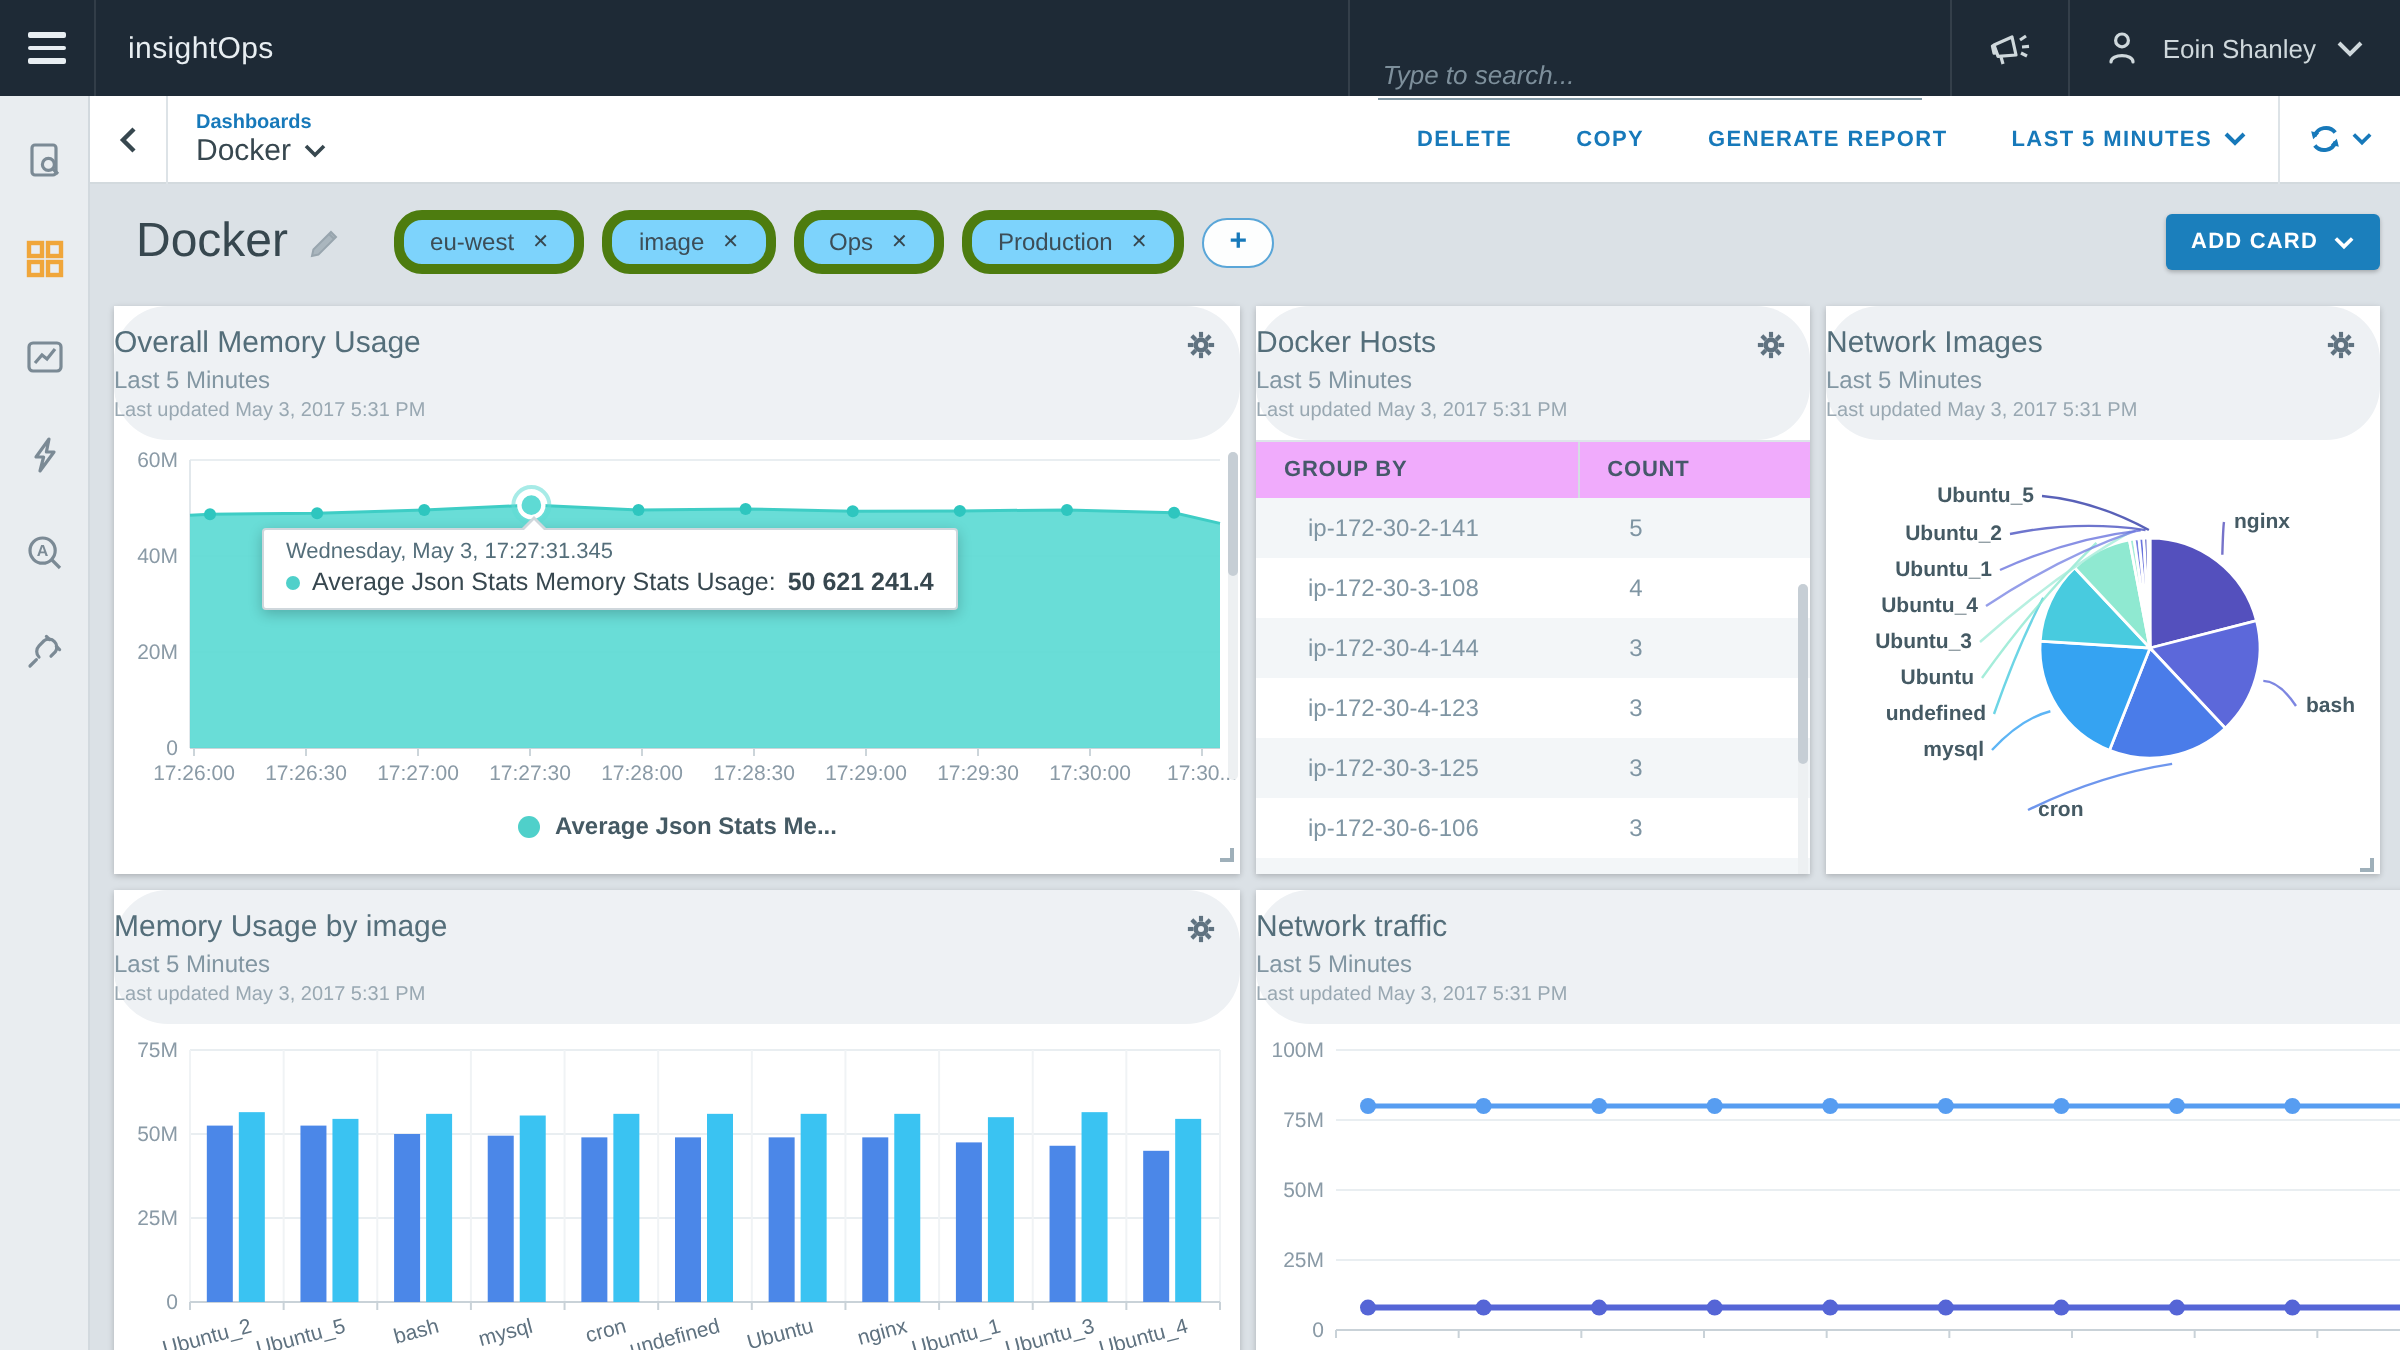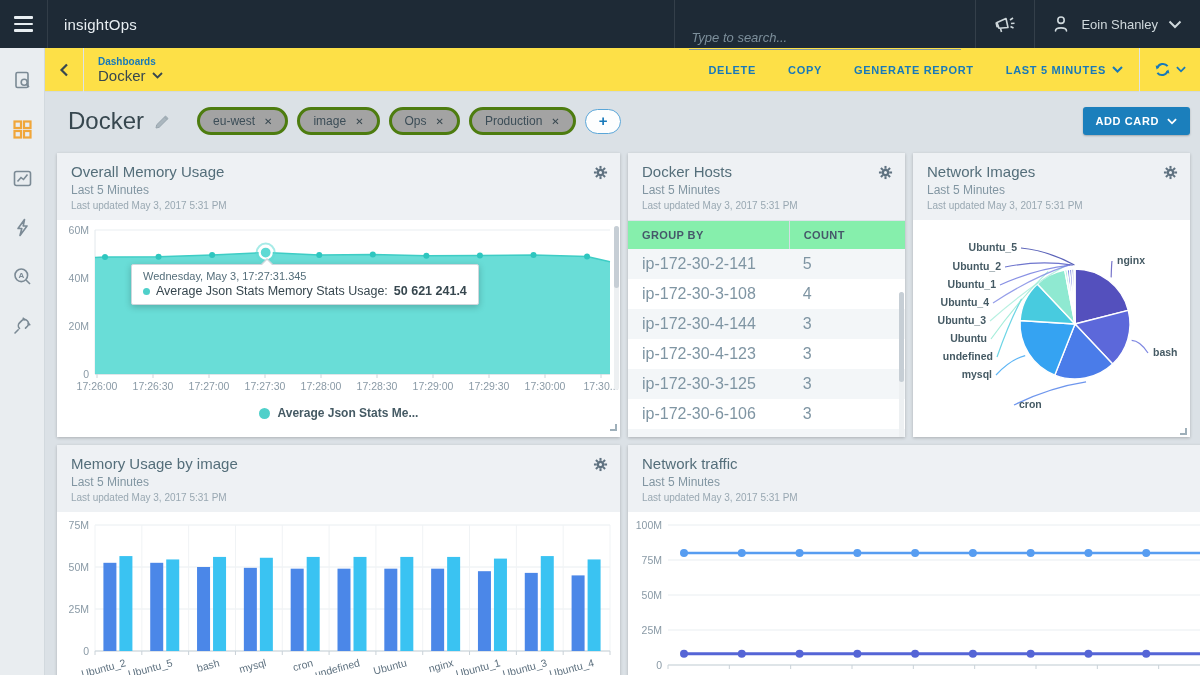--- a/index.html
+++ b/index.html
@@ -14,48 +14,48 @@
   .nav-right{margin-left:auto;display:flex;align-items:center;height:48px;}
   .navdiv{width:1px;height:48px;background:rgba(255,255,255,.10);}
   .searchwrap{width:300px;padding:0 14px;display:flex;align-items:center;height:48px;margin-top:28px;}
   .searchwrap input{width:100%;background:transparent;border:none;outline:none;border-bottom:1px solid #8299a6;color:#cfd8dc;font-size:13px;font-style:italic;padding:4px 2px;font-family:"Liberation Sans","DejaVu Sans",sans-serif;}
   .searchwrap input::placeholder{color:#7d8f9b;}
   .navicon{width:58px;height:48px;display:flex;align-items:center;justify-content:center;cursor:pointer;}
   .userchip{display:flex;align-items:center;gap:10px;padding:0 18px 0 16px;height:48px;cursor:pointer;}
   .username{font-size:13px;color:#cfd8dc;}
 
   
-  .subheader{position:absolute;left:45px;top:48px;right:0;height:44px;background:#fde047;border-bottom:1px solid #d3dade;display:flex;align-items:center;z-index:20;}
+  .subheader{position:absolute;left:45px;top:48px;right:0;height:44px;background:#ffffff;border-bottom:1px solid #d3dade;display:flex;align-items:center;z-index:20;}
   .backbtn{width:38px;height:44px;display:flex;align-items:center;justify-content:center;cursor:pointer;}
   .shdiv{width:1px;height:44px;background:#dde3e7;}
   .crumbs{margin-left:14px;display:flex;flex-direction:column;justify-content:center;}
   .crumb-top{font-size:10px;color:#1779ba;font-weight:700;cursor:pointer;}
   .crumb-bot{font-size:15px;color:#37474f;display:flex;align-items:center;gap:6px;cursor:pointer;}
   .sh-right{margin-left:auto;display:flex;align-items:center;gap:0;height:44px;}
   .sh-btn{font-size:11px;font-weight:700;color:#1779ba;letter-spacing:.7px;padding:0 16px;cursor:pointer;display:flex;align-items:center;gap:6px;white-space:nowrap;}
   .refresh-cluster{display:flex;align-items:center;gap:5px;padding:0 14px;cursor:pointer;}
 
   
   .sidebar{position:absolute;left:0;top:48px;width:45px;bottom:0;background:#e9edf0;border-right:1px solid #d2d9de;z-index:25;display:flex;flex-direction:column;align-items:center;padding-top:8px;}
   .side-item{width:45px;height:49px;display:flex;align-items:center;justify-content:center;cursor:pointer;}
 
   
   .content{position:absolute;left:45px;top:92px;right:0;bottom:0;background:#dbe1e6;overflow:hidden;}
   .titlerow{position:relative;height:58px;display:flex;align-items:center;padding-left:23px;}
   .page-title{font-size:24px;color:#37474f;font-weight:500;}
   .pencil{margin-left:10px;cursor:pointer;display:flex;}
   .tags{margin-left:26px;display:flex;align-items:center;gap:9px;}
-  .tag{display:flex;align-items:center;gap:9px;background:#a3a3a3;border:3px solid #4d7c0f;border-radius:14px;padding:4px 13px;font-size:12px;color:#3c4d57;cursor:default;justify-content:flex-end;}
+  .tag{display:flex;align-items:center;gap:9px;background:#7dd3fc;border:5px solid #4d7c0f;border-radius:14px;padding:4px 13px;font-size:12px;color:#3c4d57;cursor:default;justify-content:flex-end;}
   .tag .x{font-size:10px;font-weight:700;color:#37474f;cursor:pointer;}
   .tag-add{background:#fdfefe;border:1px solid #5aa6d8;border-radius:14px;padding:2px 13px 4px;font-size:15px;color:#1779ba;font-weight:700;cursor:pointer;line-height:17px;}
   .addcard{position:absolute;right:10px;top:15px;background:#1b7fbc;color:#fff;font-size:11px;font-weight:700;letter-spacing:.6px;border-radius:3px;padding:8px 13px;display:flex;align-items:center;gap:8px;cursor:pointer;box-shadow:0 1px 2px rgba(0,0,0,.25);}
 
   
   .card{position:absolute;background:#fff;box-shadow:0 1px 3px rgba(0,0,0,.22);overflow:hidden;}
-  .card-head{background:#eef1f4;padding:10px 14px 9px;position:relative;}
+  .card-head{background:#eef1f4;padding:10px 0 9px;position:relative;border-radius:27px;}
   .card-title{font-size:15px;color:#546e7a;}
   .card-range{font-size:12px;color:#8296a2;margin-top:3px;}
   .card-upd{font-size:10px;color:#99a8b2;margin-top:3px;}
   .gear{position:absolute;right:12px;top:12px;cursor:pointer;display:flex;}
   .card-body{position:relative;}
   .rz{position:absolute;right:3px;bottom:3px;width:7px;height:7px;border-right:2px solid #9fb0ba;border-bottom:2px solid #9fb0ba;}
   #card1{left:12px;top:61px;width:563px;height:284px;}
   #card2{left:583px;top:61px;width:277px;height:284px;}
   #card3{left:868px;top:61px;width:277px;height:284px;}
   #card4{left:12px;top:353px;width:563px;height:322px;}
@@ -71,26 +71,26 @@
   .tt-val{font-weight:700;}
 
   .legend{position:absolute;left:0;right:0;bottom:14px;display:flex;align-items:center;justify-content:center;gap:8px;}
   .legend .dot{width:11px;height:11px;border-radius:50%;background:#4fd0ca;}
   .legend .lbl{font-size:12px;font-weight:700;color:#455a64;cursor:pointer;}
 
   .vscroll{position:absolute;right:1px;width:5px;background:#edf0f2;border-radius:3px;}
   .vthumb{position:absolute;left:0;width:5px;background:#c6ced5;border-radius:3px;}
 
   
-  .tbl-head{display:grid;grid-template-columns:58% 42%;background:#86efac;border-top:1px solid #dde4e9;}
+  .tbl-head{display:grid;grid-template-columns:58% 42%;background:#f0abfc;border-top:1px solid #dde4e9;}
   .tbl-head div{font-size:11px;font-weight:700;color:#46586a;letter-spacing:.4px;padding:8px 0 8px 14px;}
   .tbl-head div + div{border-left:1px solid #d4dde3;}
   .tbl-row{display:grid;grid-template-columns:58% 42%;height:30px;align-items:center;}
   .tbl-row.alt{background:#f3f6f8;}
-  .tbl-row div{font-size:16px;color:#7f95a3;padding-left:14px;}
+  .tbl-row div{font-size:12px;color:#7f95a3;padding-left:26px;}
   svg text{font-family:"Liberation Sans","DejaVu Sans",sans-serif;}
 </style>
 </head>
 <body>
 
 <div id="app">
 
   <div class="topnav">
     <div class="burger">
         <span></span>

